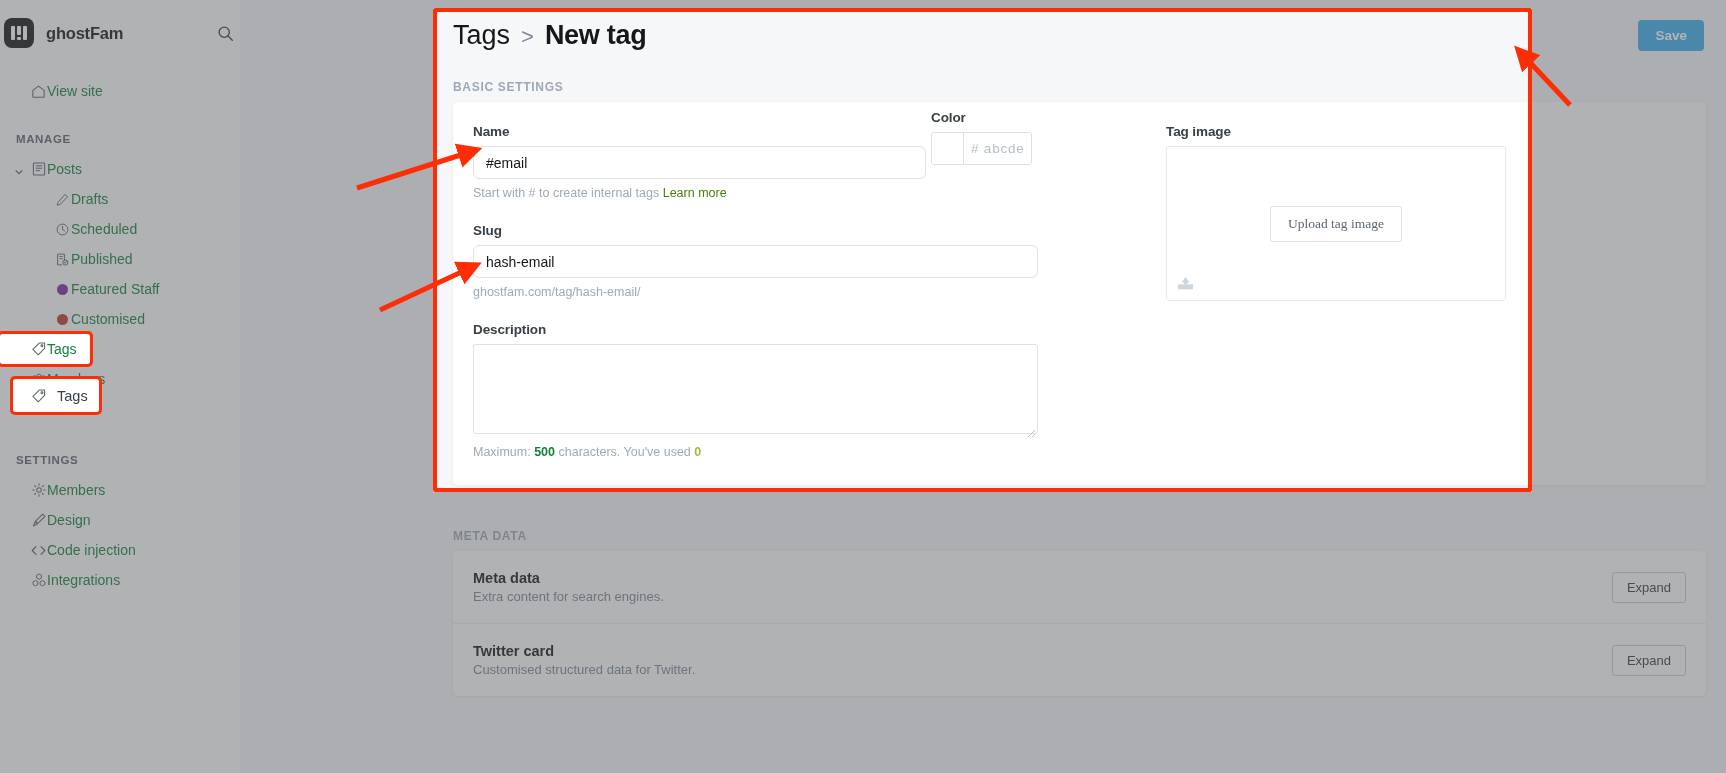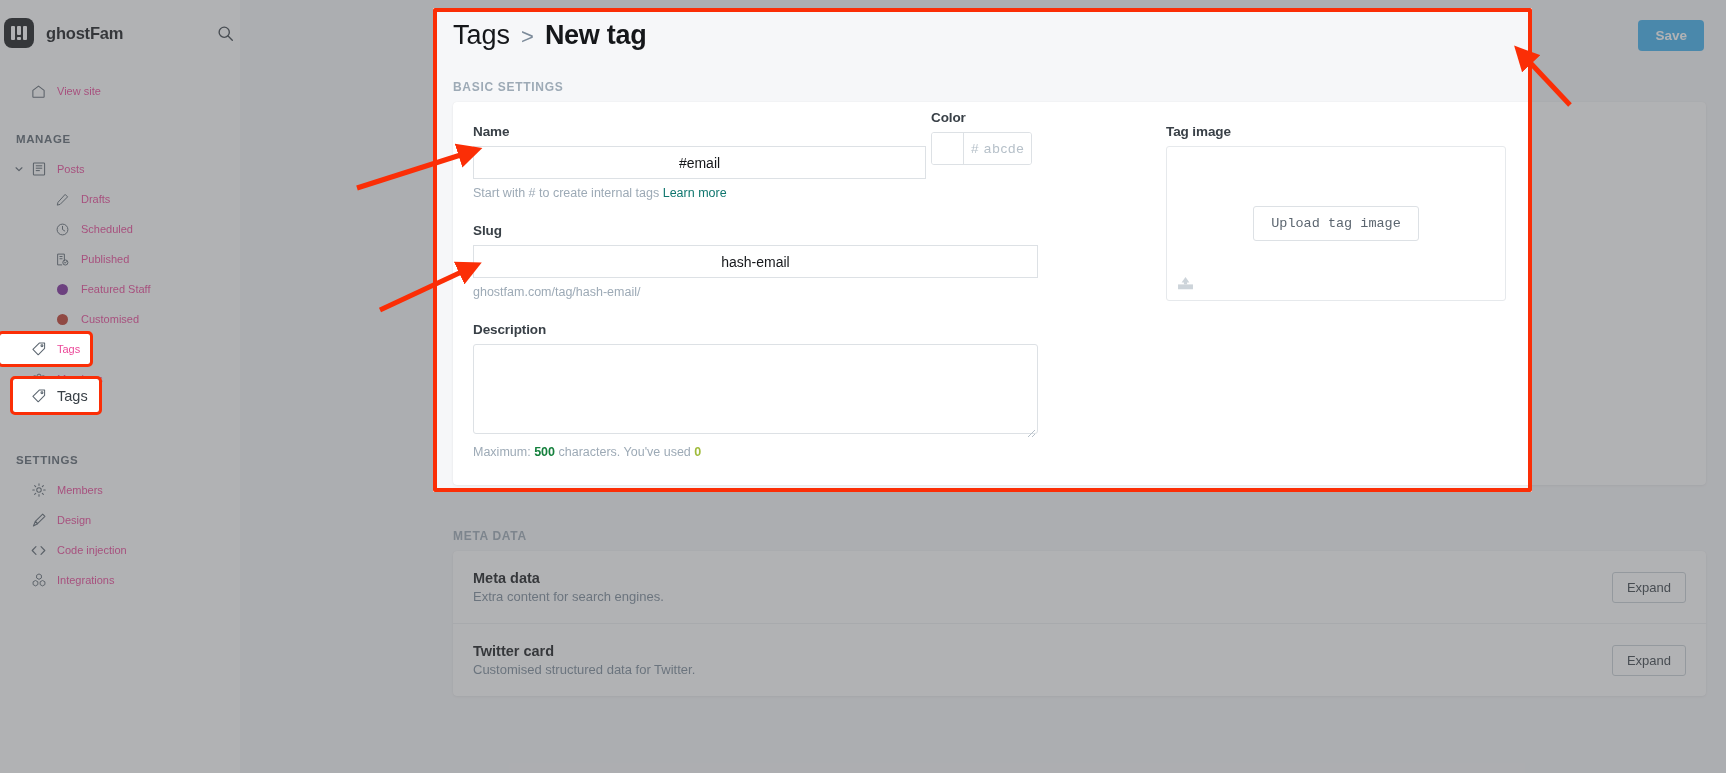--- a/index.html
+++ b/index.html
@@ -41,23 +41,22 @@
   .sb-search {
     margin-left: auto;
     width: 22px; height: 22px;
     display:flex; align-items:center; justify-content:center;
     color: #394047;
   }
   .sb-item {
     display: flex; align-items: center;
     height: 30px;
     padding-left: 30px;
-    font-size: 11px;
-    color: #ec4899;
-    gap: 10px;
+    font-size: 14px;
+    color: #15803d;
     position: relative;
   }
   .sb-item.sub { padding-left: 54px; }
   .sb-item .ic { width: 17px; height: 17px; flex: none; display:flex; align-items:center; justify-content:center; color:#5c6670; }
   .sb-item .lbl { line-height: 1; }
   .sb-caret { position: absolute; left: 14px; top: 50%; transform: translateY(-50%); color:#5c6670; width:10px; height:10px; }
   .sb-section {
     font-size: 11.5px; letter-spacing: 0.6px;
     color: #5c6670; font-weight: 600;
     padding-left: 16px;
@@ -117,34 +116,33 @@
   .col-left { width: 565px; flex: none; }
   .col-right { margin-left: 128px; width: 340px; flex:none; }
 
   .field-label {
     font-size: 13.5px; color: #394047; font-weight: bold;
     margin-bottom: 7px; letter-spacing: -0.1px;
   }
   .row-name { display: flex; gap: 0; }
   .inp {
     width: 100%; height: 33px;
-    border: 1px solid #dde1e5; border-radius: 0;
+    border: 1px solid #dde1e5; border-radius: 6px;
     background: #fff; color: #15171a;
     font-size: 14px; padding: 0 12px;
     font-family: "Liberation Sans", sans-serif;
     outline: none;
-    text-align: center;
   }
   .inp::placeholder { color: #9daab6; }
   .name-box { width: 453px; }
   .helper {
     font-size: 12.5px; color: #9daab6;
     margin-top: 7px;
   }
-  .helper a { color: #0f766e; text-decoration: none; }
+  .helper a { color: #4d7c0f; text-decoration: none; }
   .field-block { margin-bottom: 0; }
   .spacer-20 { height: 23px; }
   .ta {
     width: 100%; height: 90px; resize: none;
     border: 1px solid #dde1e5; border-radius: 3px;
     font-size: 14px; padding: 8px 12px;
     font-family: "Liberation Sans", sans-serif;
     color: #15171a; outline: none;
   }
   .ta-wrap { position: relative; }
@@ -178,21 +176,21 @@
     margin-top: 0;
     border: 1px solid #e6e9ec; border-radius: 3px;
     height: 155px; background: #fff;
     position: relative;
     display: flex; align-items: center; justify-content: center;
   }
   .upload-btn {
     border: 1px solid #dde1e5; border-radius: 3px;
     background: #fff; color: #5c6670;
     font-size: 13.5px; padding: 9px 17px;
-    font-family: Liberation Mono, monospace;
+    font-family: Liberation Serif, serif;
     cursor: pointer;
   }
   .img-ph {
     position: absolute; left: 11px; bottom: 10px;
     width: 15px; height: 14px; color: #cdd4da;
   }
 
   
   .meta-card { background: #fff; border-radius: 4px; margin: 0 20px;
     box-shadow: 0 0 1px rgba(0,0,0,0.08), 0 1px 3px rgba(0,0,0,0.06); }

